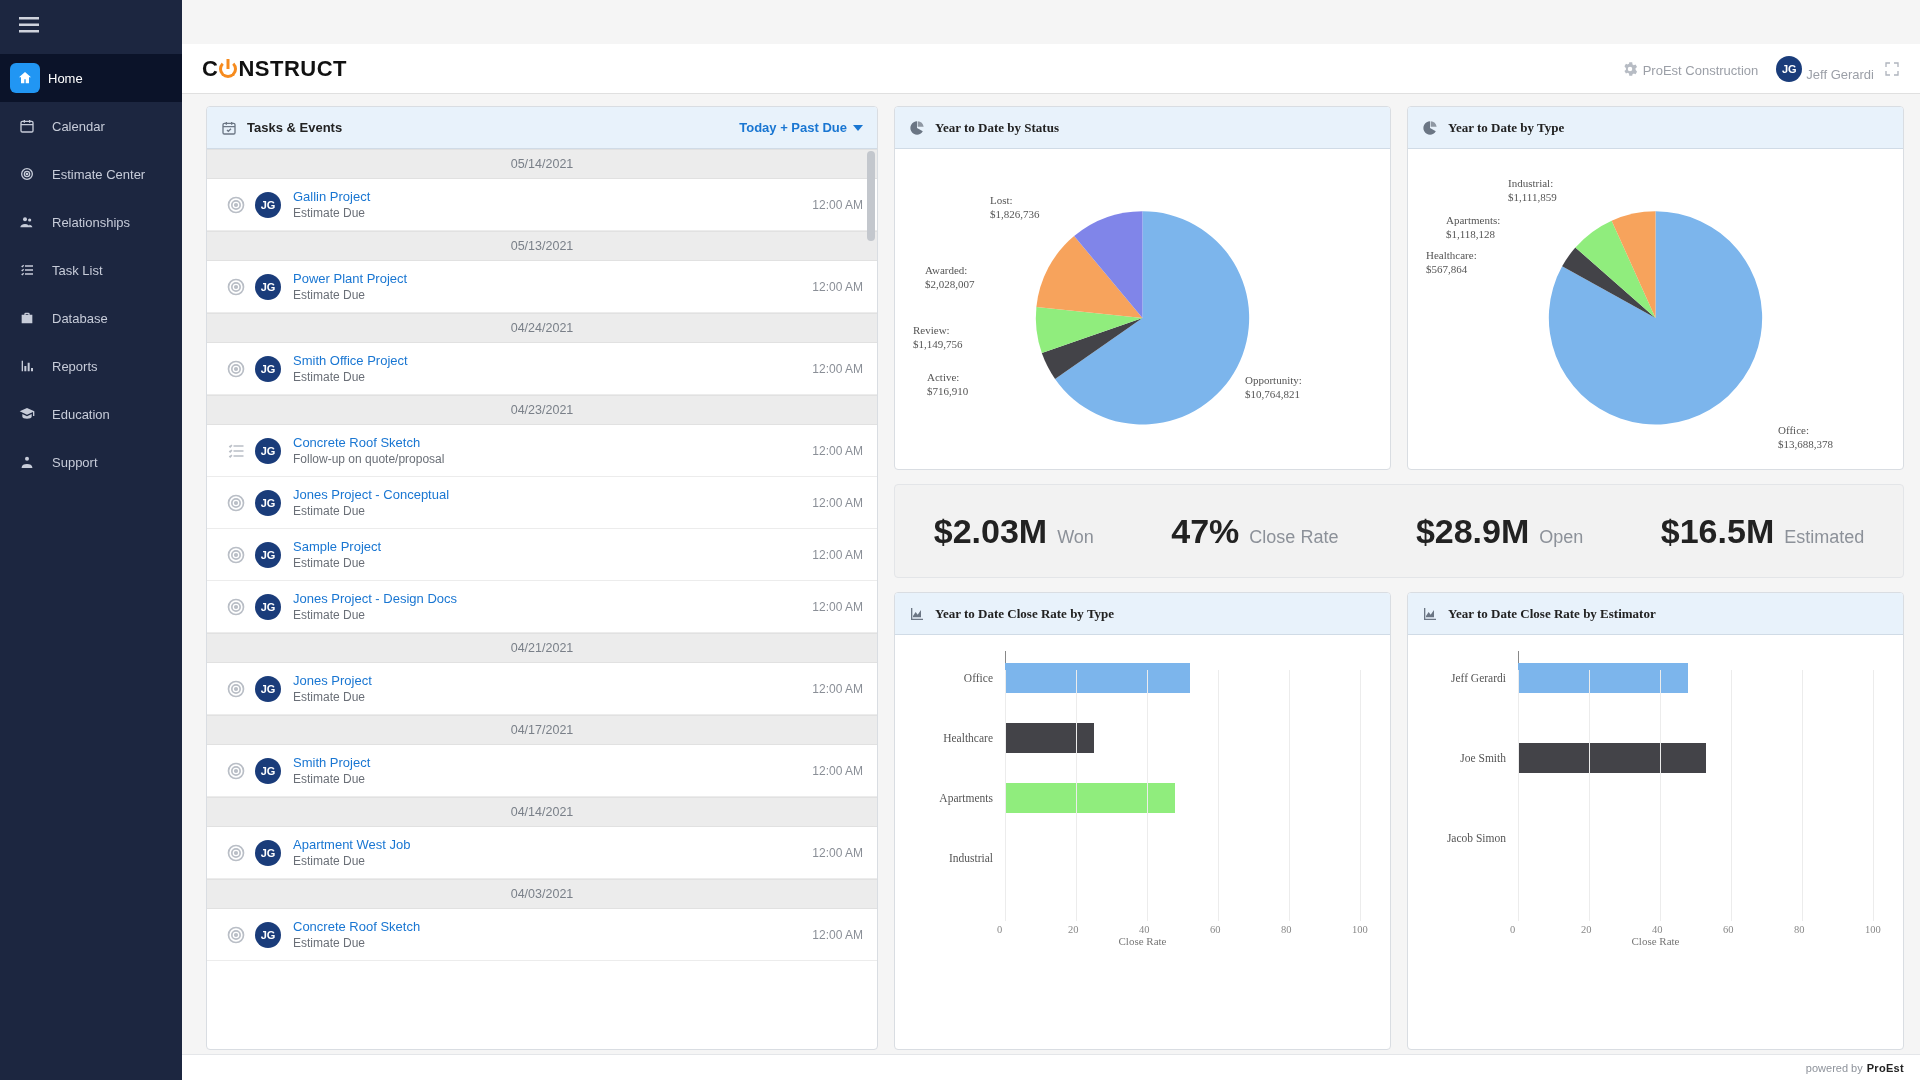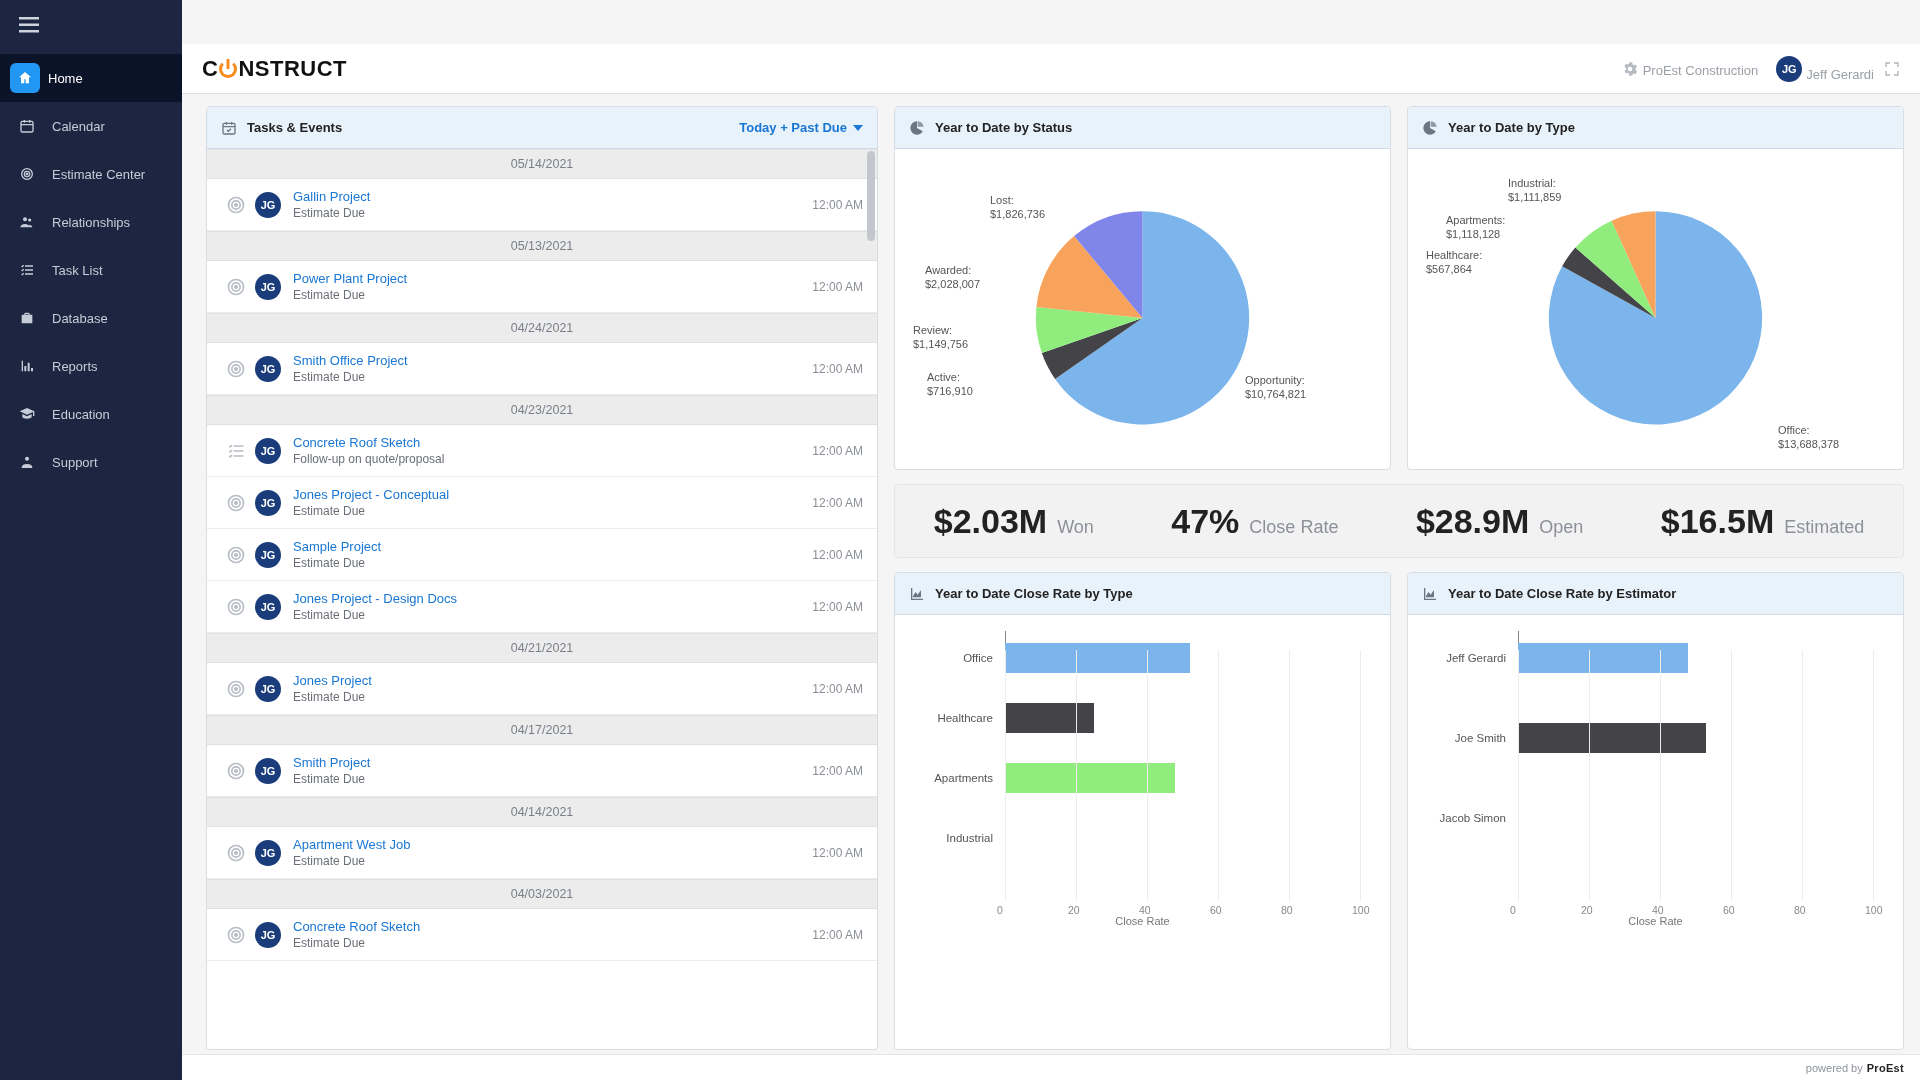--- a/index.html
+++ b/index.html
@@ -45,30 +45,30 @@
 .task .t-icon { width:30px; color:#b9bec6; display:flex; justify-content:center; }
 .task .t-av { width:26px; height:26px; border-radius:50%; background:#1a3c7a; color:#fff; display:flex; align-items:center; justify-content:center; font-size:11px; font-weight:600; margin:0 12px 0 4px; }
 .task .t-body { flex:1; }
 .task .t-title { color:#1976d2; font-weight:500; font-size:13px; }
 .task .t-sub { color:#6a6f77; font-size:12px; margin-top:2px; }
 .task .t-time { color:#8a8f97; font-size:12px; }
 .scrollbar-fake { position:absolute; right:2px; top:2px; width:8px; height:90px; background:#c3c7cd; border-radius:4px; }
 
 
 .row { display:flex; gap:16px; }
-.row .panel { flex:1; }
+.row .panel { flex:1;font-family:Liberation Serif, serif; }
 
 .pie-wrap { height:320px; position:relative; }
 .pie-svg { width:100%; height:100%; }
 .pie-label { position:absolute; font-size:11px; color:#555; line-height:1.25; }
 .pie-label .pl-name { display:block; }
 .pie-label .pl-val { display:block; }
 
 
-.kpi-strip { background:#f2f2f2; border:1px solid #e3e5e8; border-radius:4px; height:74px; display:flex; align-items:center; justify-content:space-around; }
+.kpi-strip { background:#f2f2f2; border:1px solid #e3e5e8; border-radius:4px; height:94px; display:flex; align-items:center; justify-content:space-around; }
 .kpi { display:flex; align-items:baseline; gap:10px; }
 .kpi .kv { font-size:34px; font-weight:700; color:#222; }
 .kpi .kl { font-size:18px; color:#8c9199; }
 
 
 .bar-area { height:320px; padding:6px 18px 4px 18px; position:relative; }
 .bars { position:absolute; left:110px; right:30px; top:16px; bottom:54px; }
 .bar-row { position:absolute; left:0; right:0; height:34px; display:flex; align-items:center; }
 .bar-row .b-lbl { position:absolute; right:100%; padding-right:12px; width:100px; text-align:right; font-size:11.5px; color:#555; }
 .bar-row .b-bar { height:30px; }

